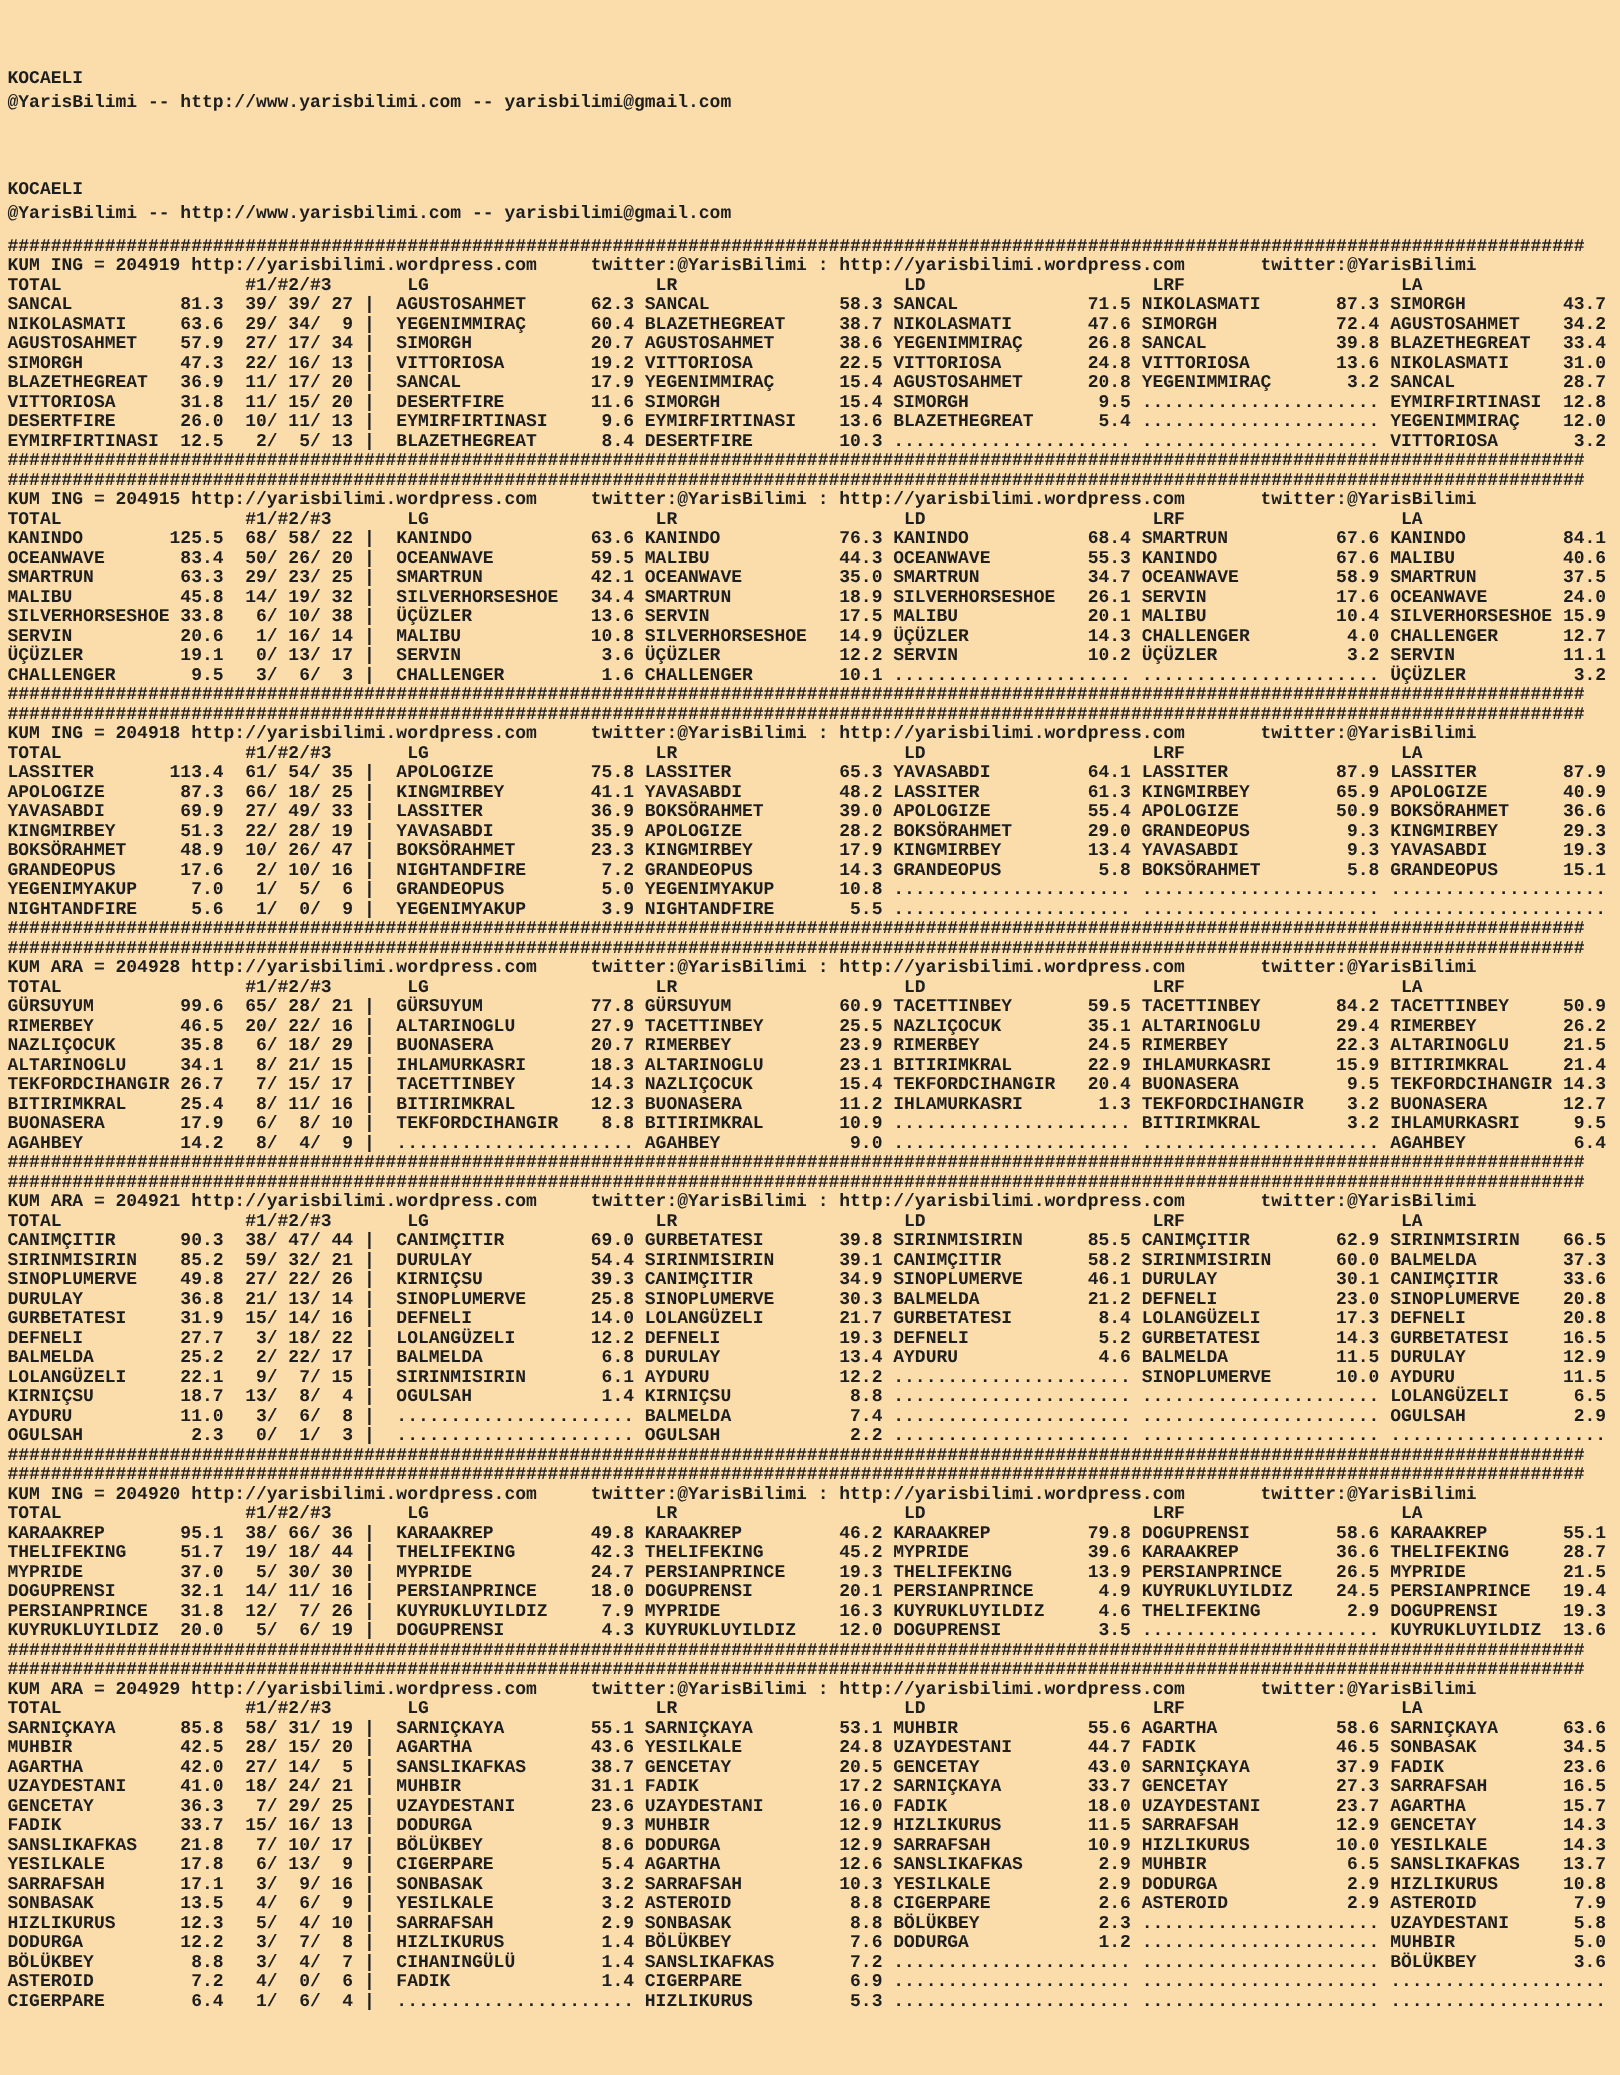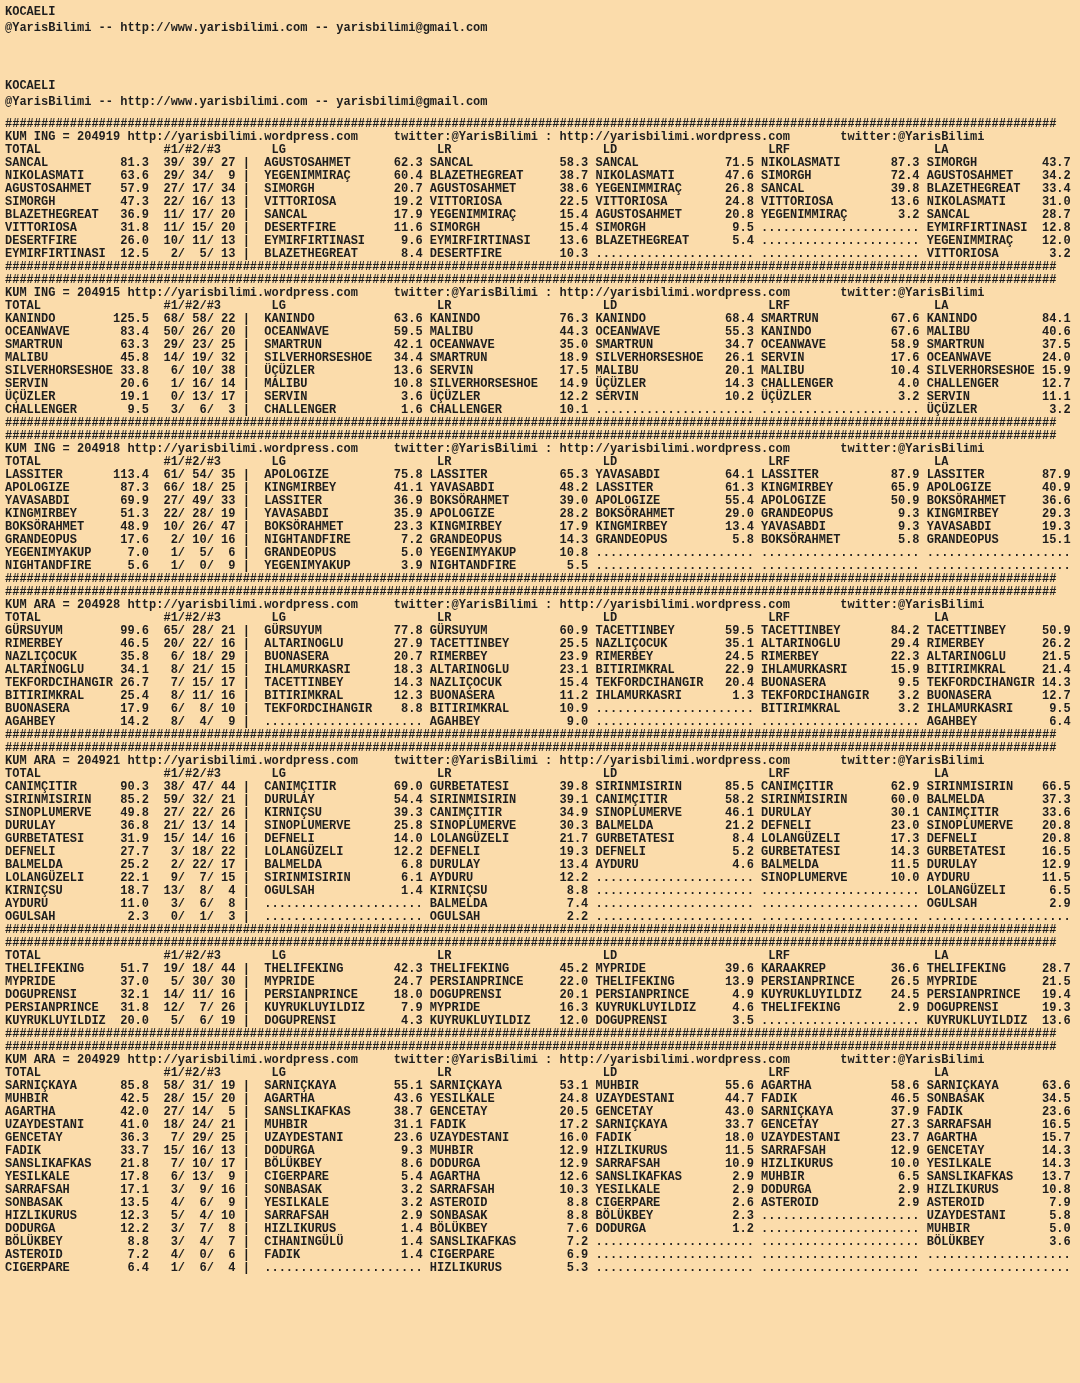--- a/index.html
+++ b/index.html
@@ -1,20 +1,20 @@
 <!DOCTYPE html>
 <html><head>
 <meta charset="utf-8">
 <style>
   html,body{margin:0;padding:0}
   body{width:1080px;height:1383px;background:#fbdcab;overflow:hidden}
   .screen{
     padding:4px 0 0 5px;
     font-family:"Liberation Mono","DejaVu Sans Mono",monospace;
-    font-size:12px;font-weight:bold;color:#1e1e1e;
+    font-size:12px;font-weight:bold;color:#1e1e1e;margin-top:40px;
   }
   .line{height:13px;line-height:13px;white-space:pre}
   .hline{height:16px;line-height:16px;white-space:pre}
   .gap1{height:42px}
   .gap2{height:8px}
 </style>
 </head>
 <body>
 
 <div class="screen">
@@ -82,23 +82,25 @@
       <div class="line">DURULAY         36.8  21/ 13/ 14 |  SINOPLUMERVE      25.8 SINOPLUMERVE      30.3 BALMELDA          21.2 DEFNELI           23.0 SINOPLUMERVE    20.8</div>
       <div class="line">GURBETATESI     31.9  15/ 14/ 16 |  DEFNELI           14.0 LOLANGÜZELI       21.7 GURBETATESI        8.4 LOLANGÜZELI       17.3 DEFNELI         20.8</div>
       <div class="line">DEFNELI         27.7   3/ 18/ 22 |  LOLANGÜZELI       12.2 DEFNELI           19.3 DEFNELI            5.2 GURBETATESI       14.3 GURBETATESI     16.5</div>
       <div class="line">BALMELDA        25.2   2/ 22/ 17 |  BALMELDA           6.8 DURULAY           13.4 AYDURU             4.6 BALMELDA          11.5 DURULAY         12.9</div>
       <div class="line">LOLANGÜZELI     22.1   9/  7/ 15 |  SIRINMISIRIN       6.1 AYDURU            12.2 ...................... SINOPLUMERVE      10.0 AYDURU          11.5</div>
       <div class="line">KIRNIÇSU        18.7  13/  8/  4 |  OGULSAH            1.4 KIRNIÇSU           8.8 ...................... ...................... LOLANGÜZELI      6.5</div>
       <div class="line">AYDURU          11.0   3/  6/  8 |  ...................... BALMELDA           7.4 ...................... ...................... OGULSAH          2.9</div>
       <div class="line">OGULSAH          2.3   0/  1/  3 |  ...................... OGULSAH            2.2 ...................... ...................... ....................</div>
       <div class="line">##################################################################################################################################################</div>
       <div class="line">##################################################################################################################################################</div>
+      <div class="line">KUM ING = 204920 http://yarisbilimi.wordpress.com     twitter:@YarisBilimi : http://yarisbilimi.wordpress.com       twitter:@YarisBilimi</div>
       <div class="line">TOTAL                 #1/#2/#3       LG                     LR                     LD                     LRF                    LA</div>
+      <div class="line">KARAAKREP       95.1  38/ 66/ 36 |  KARAAKREP         49.8 KARAAKREP         46.2 KARAAKREP         79.8 DOGUPRENSI        58.6 KARAAKREP       55.1</div>
       <div class="line">THELIFEKING     51.7  19/ 18/ 44 |  THELIFEKING       42.3 THELIFEKING       45.2 MYPRIDE           39.6 KARAAKREP         36.6 THELIFEKING     28.7</div>
-      <div class="line">MYPRIDE         37.0   5/ 30/ 30 |  MYPRIDE           24.7 PERSIANPRINCE     22.0 THELIFEKING       13.9 PERSIANPRINCE     26.5 MYPRIDE         21.5</div>
+      <div class="line">MYPRIDE         37.0   5/ 30/ 30 |  MYPRIDE           24.7 PERSIANPRINCE     19.3 THELIFEKING       13.9 PERSIANPRINCE     26.5 MYPRIDE         21.5</div>
       <div class="line">DOGUPRENSI      32.1  14/ 11/ 16 |  PERSIANPRINCE     18.0 DOGUPRENSI        20.1 PERSIANPRINCE      4.9 KUYRUKLUYILDIZ    24.5 PERSIANPRINCE   19.4</div>
       <div class="line">PERSIANPRINCE   31.8  12/  7/ 26 |  KUYRUKLUYILDIZ     7.9 MYPRIDE           16.3 KUYRUKLUYILDIZ     4.6 THELIFEKING        2.9 DOGUPRENSI      19.3</div>
       <div class="line">KUYRUKLUYILDIZ  20.0   5/  6/ 19 |  DOGUPRENSI         4.3 KUYRUKLUYILDIZ    12.0 DOGUPRENSI         3.5 ...................... KUYRUKLUYILDIZ  13.6</div>
       <div class="line">##################################################################################################################################################</div>
       <div class="line">##################################################################################################################################################</div>
       <div class="line">KUM ARA = 204929 http://yarisbilimi.wordpress.com     twitter:@YarisBilimi : http://yarisbilimi.wordpress.com       twitter:@YarisBilimi</div>
       <div class="line">TOTAL                 #1/#2/#3       LG                     LR                     LD                     LRF                    LA</div>
       <div class="line">SARNIÇKAYA      85.8  58/ 31/ 19 |  SARNIÇKAYA        55.1 SARNIÇKAYA        53.1 MUHBIR            55.6 AGARTHA           58.6 SARNIÇKAYA      63.6</div>
       <div class="line">MUHBIR          42.5  28/ 15/ 20 |  AGARTHA           43.6 YESILKALE         24.8 UZAYDESTANI       44.7 FADIK             46.5 SONBASAK        34.5</div>
       <div class="line">AGARTHA         42.0  27/ 14/  5 |  SANSLIKAFKAS      38.7 GENCETAY          20.5 GENCETAY          43.0 SARNIÇKAYA        37.9 FADIK           23.6</div>

